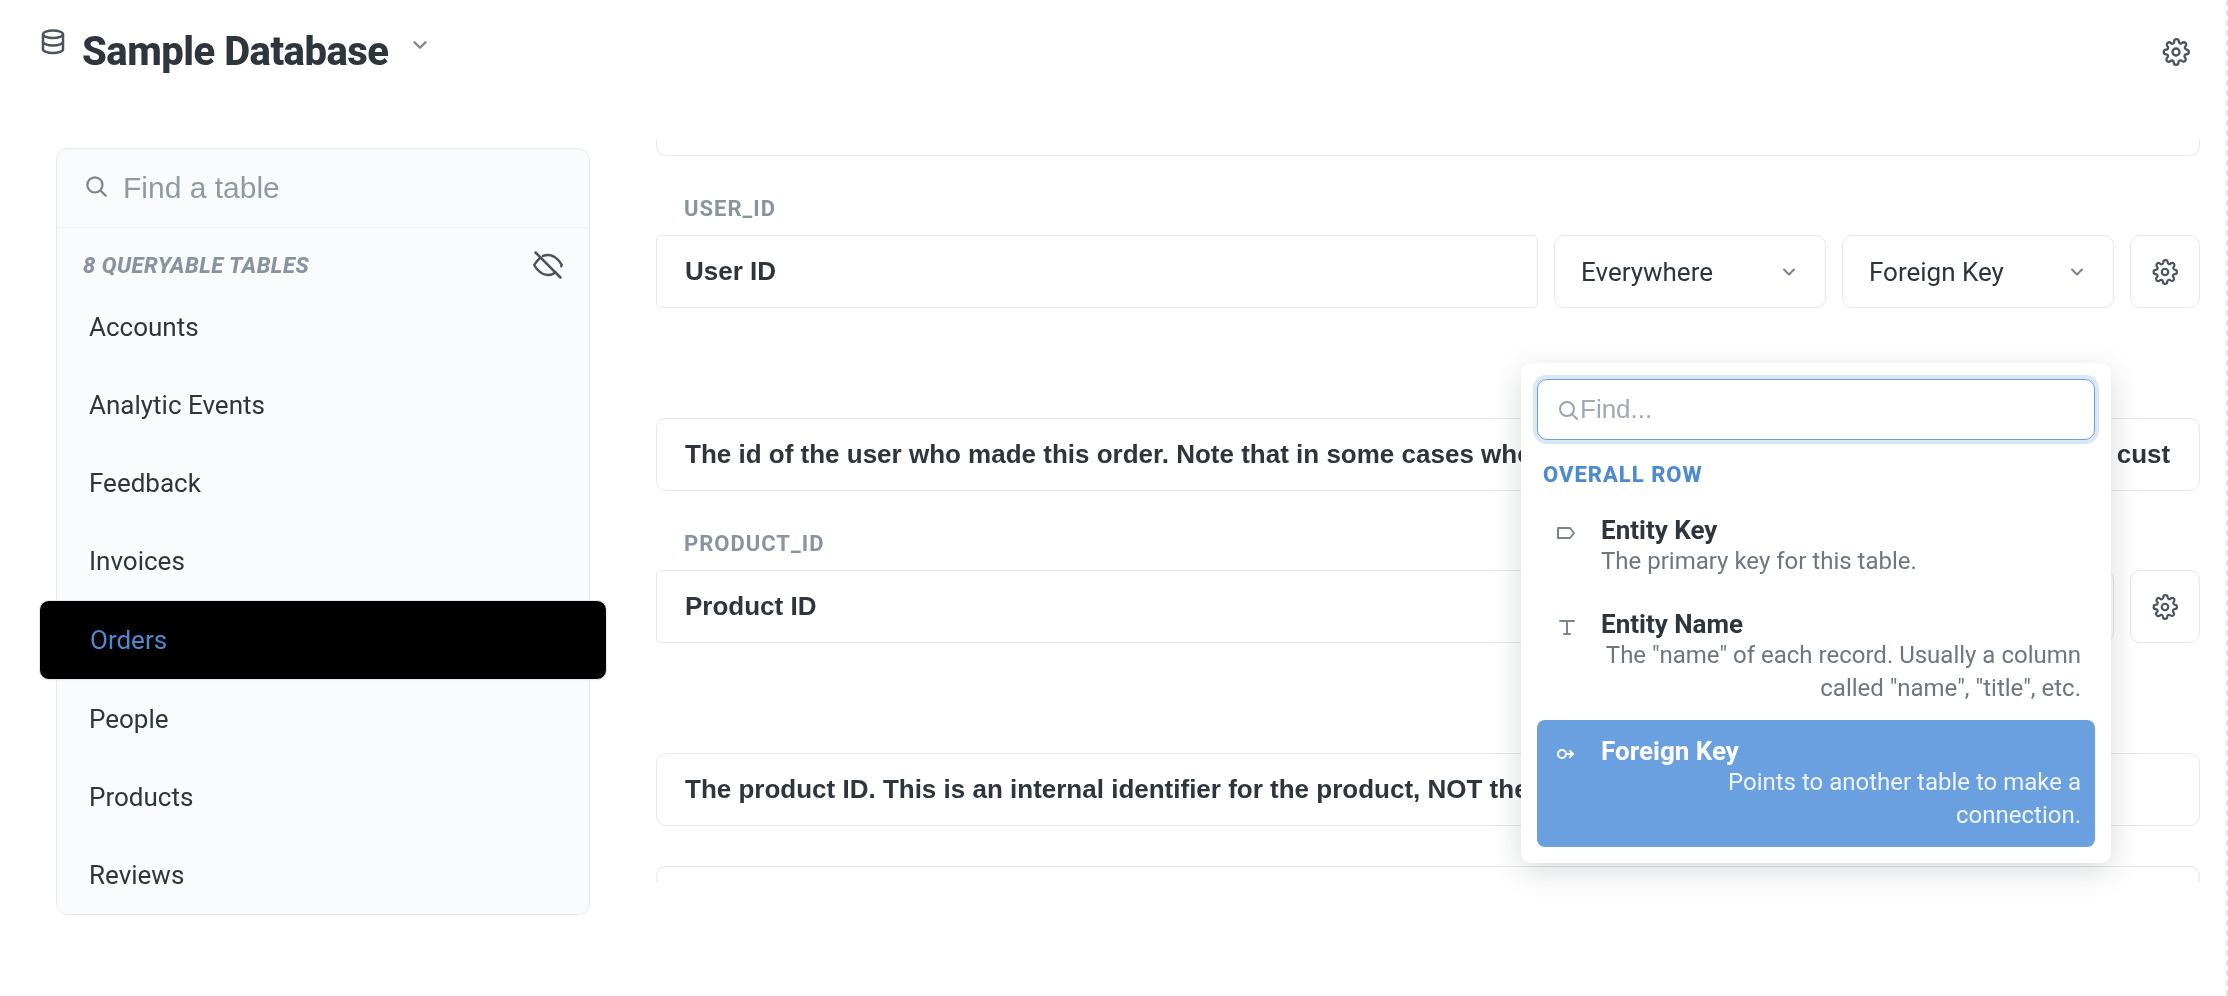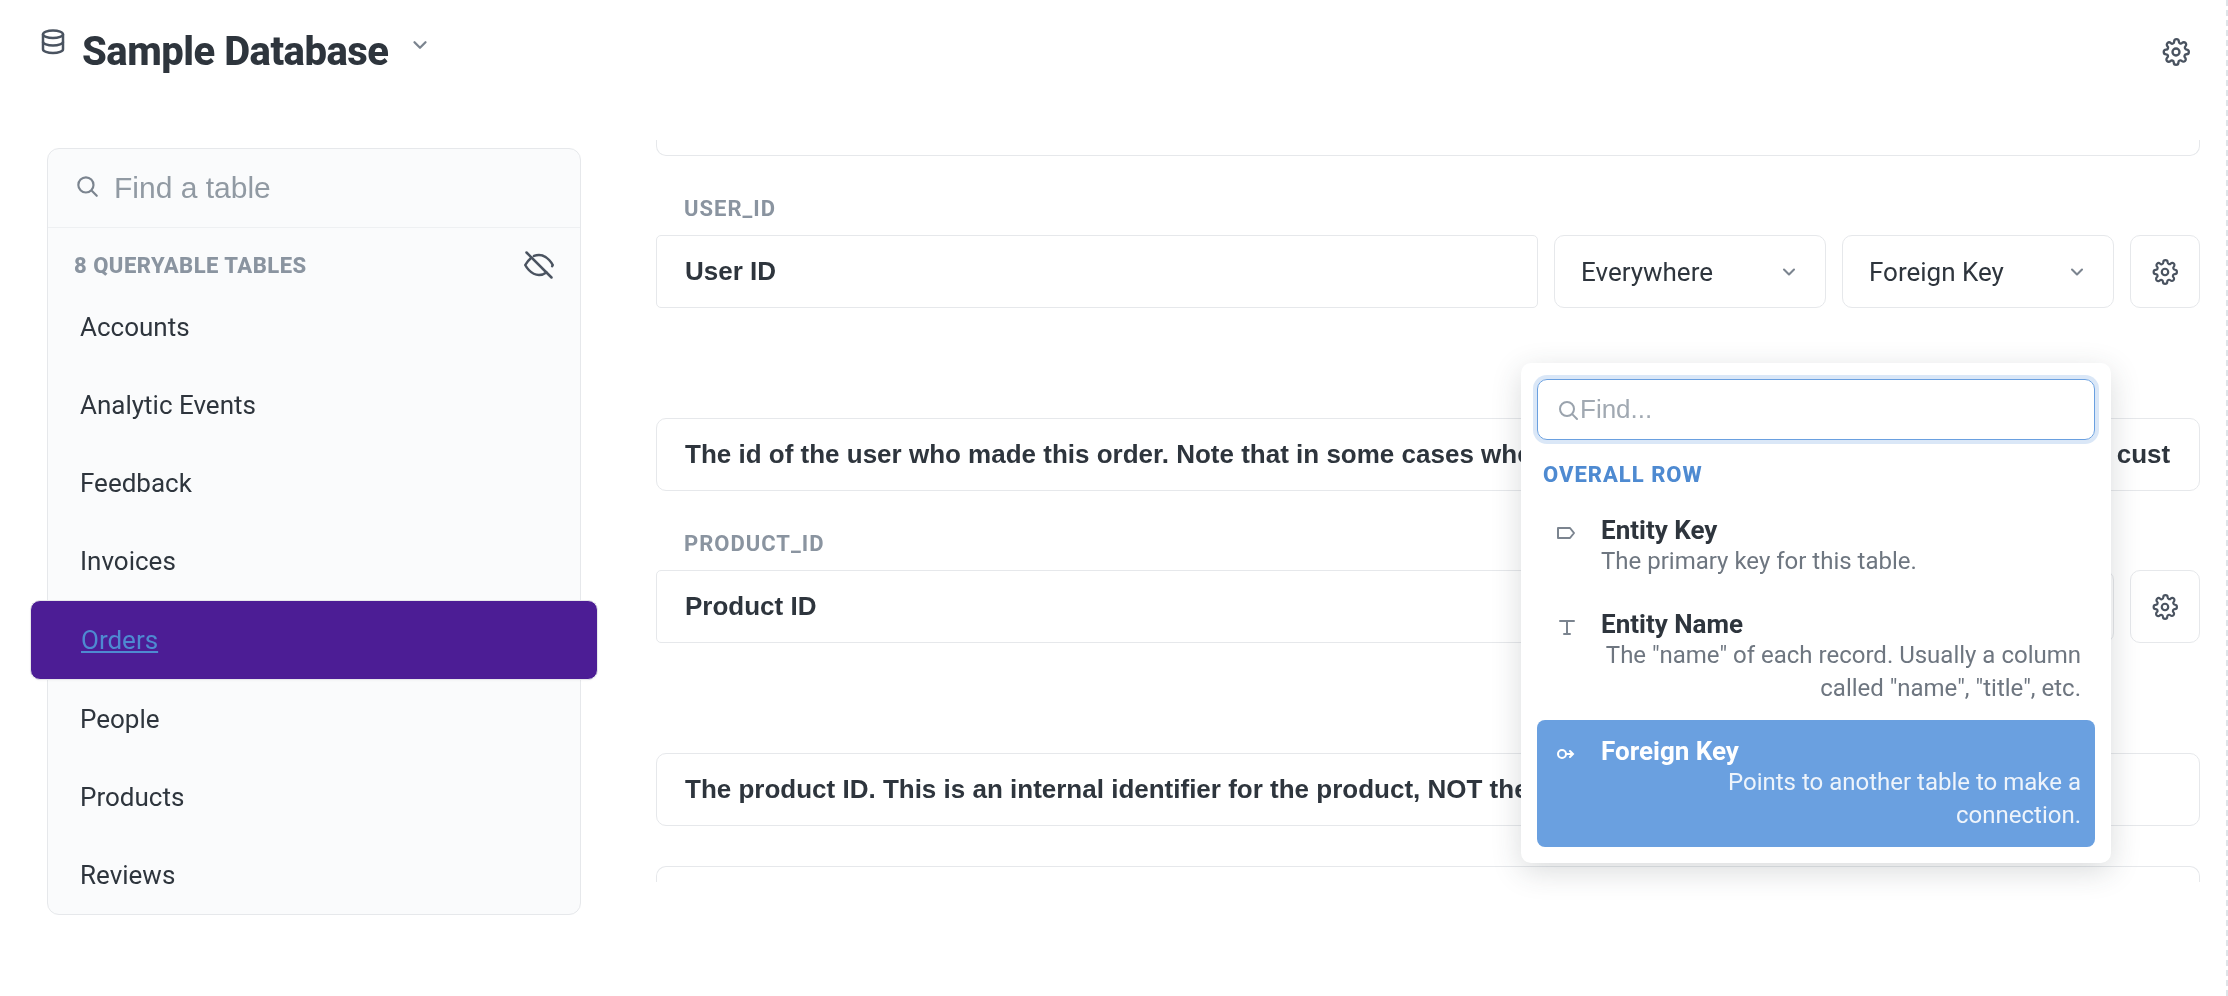--- a/index.html
+++ b/index.html
@@ -10,33 +10,33 @@
   
   .header { position: absolute; left: 38px; top: 28px; right: 38px; display: flex; align-items: center; justify-content: space-between; }
   .header-left { display: flex; align-items: flex-start; gap: 14px; }
   .db-icon svg { width: 30px; height: 30px; display:block; }
   .page-title { font-size: 40px; font-weight: 800; color: #2e353d; letter-spacing: -0.5px; }
   .chevron-down { padding: 6px; }
   .chevron-down svg { width: 22px; height: 22px; display:block; }
   .gear svg { width: 28px; height: 28px; display:block; }
 
   
-  .sidebar { position: absolute; left: 47px; top: 148px; width: 534px; border: 1px solid #e6e8eb; border-radius: 12px; background: #fafbfc; }
+  .sidebar { position: absolute; left: 56px; top: 148px; width: 534px; border: 1px solid #e6e8eb; border-radius: 12px; background: #fafbfc; }
   .search-row { display: flex; align-items: center; gap: 14px; padding: 22px 26px; border-bottom: 1px solid #eef0f2; }
   .search-row svg { width: 26px; height: 26px; flex-shrink: 0; }
   .search-input { border: none; outline: none; background: transparent; font-size: 30px; color: #2e353d; width: 100%; }
   .search-input::placeholder { color: #919aa3; }
 
   .tables-heading-row { display: flex; align-items: center; justify-content: space-between; padding: 22px 26px 8px 26px; }
-  .tables-heading { font-size: 22px; font-weight: 800; letter-spacing: 0.5px; color: #8a94a0; }
+  .tables-heading { font-size: 22px; font-weight: 800; letter-spacing: 0.5px; color: #8a94a0; font-style: italic; }
   .eye-off svg { width: 30px; height: 30px; display:block; }
 
   .table-list { list-style: none; }
   .table-item { font-size: 26px; color: #2e353d; padding: 24px 32px; cursor: pointer; }
-  .table-item.active { background: #4c1d95; color: #4e8ad1; border: 1px solid #e6e8eb; border-radius: 10px; margin-left: -18px; margin-right: -18px; padding-left: 50px; padding-right: 50px; box-shadow: 0 1px 2px rgba(0,0,0,0.03); text-decoration: underline; }
+  .table-item.active { background: #000000; color: #4e8ad1; border: 1px solid #e6e8eb; border-radius: 10px; margin-left: -18px; margin-right: -18px; padding-left: 50px; padding-right: 50px; box-shadow: 0 1px 2px rgba(0,0,0,0.03); }
 
   
   .main { position: absolute; left: 656px; top: 140px; right: 28px; }
   .top-strip { height: 16px; border: 1px solid #e6e8eb; border-top: none; border-radius: 0 0 10px 10px; margin-bottom: 40px; }
 
   .field-block { margin-bottom: 40px; }
   .field-tech-name { font-size: 22px; font-weight: 700; color: #8a94a0; letter-spacing: 1px; margin: 0 0 14px 28px; }
   .field-row { display: flex; gap: 16px; align-items: stretch; }
   .wide-input { flex: 1 1 auto; border: 1px solid #e6e8eb; border-radius: 5px; padding: 20px 28px; font-size: 26px; font-weight: 700; color: #2e353d; background: #fff; outline: none; }
   .select-box { display: flex; align-items: center; justify-content: space-between; gap: 14px; border: 1px solid #e6e8eb; border-radius: 10px; padding: 0 26px; font-size: 26px; color: #2e353d; background: #fff; cursor: pointer; min-width: 260px; height: auto; }

